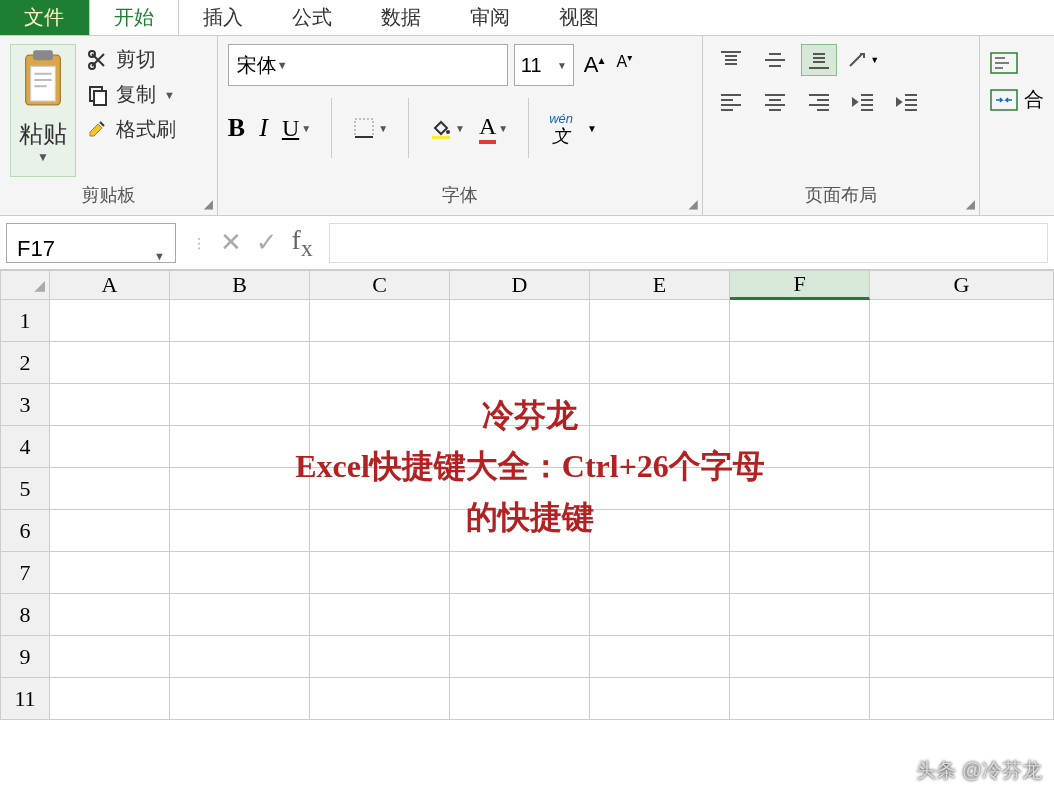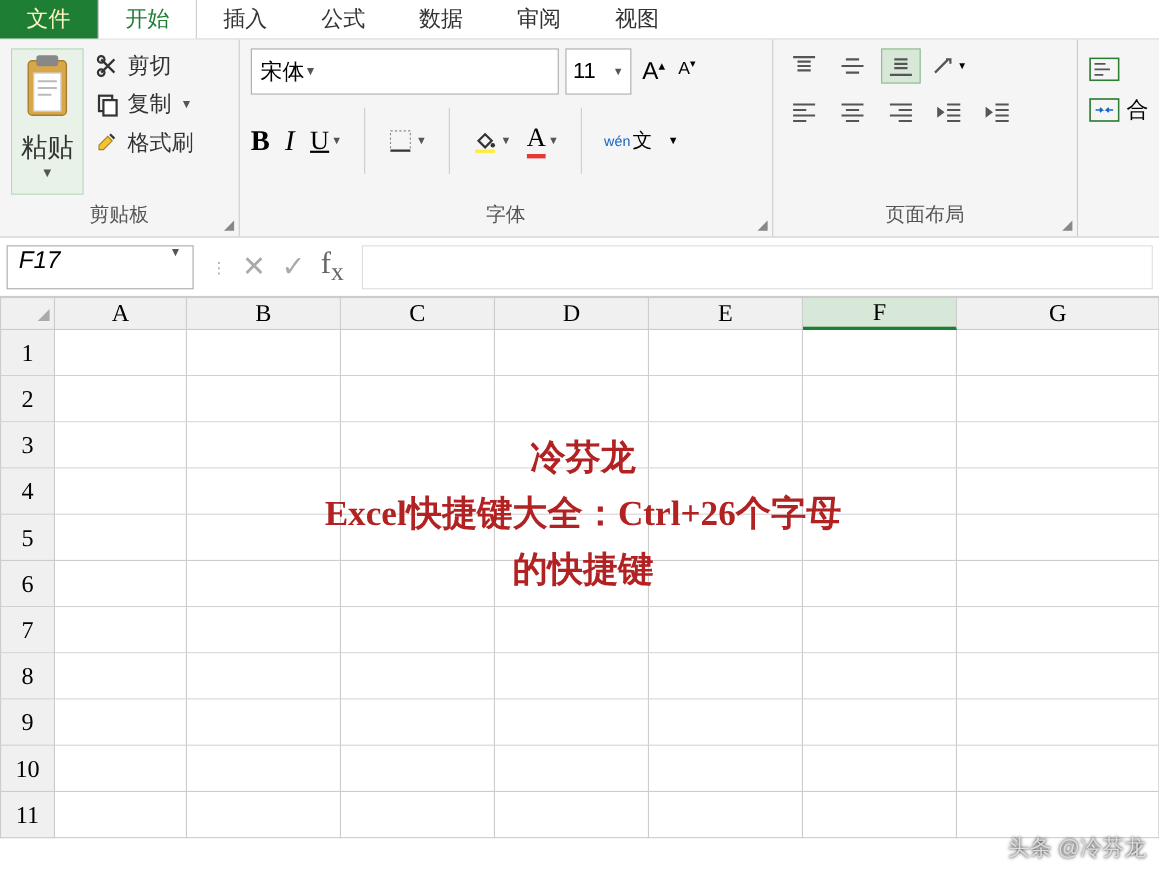--- a/index.html
+++ b/index.html
@@ -47,21 +47,21 @@
 .abtn { width: 36px; height: 32px; display: flex; align-items: center; justify-content: center; cursor: pointer; }
 .abtn.active { border: 1px solid #8bb98b; background: #d8e8d8; }
 .abtn svg { width: 24px; height: 20px; }
 
 
 .rgroup { display: flex; flex-direction: column; gap: 12px; padding-top: 8px; }
 .rbtn { display: flex; align-items: center; gap: 6px; font-size: 20px; cursor: pointer; }
 
 
 .formula-bar { display: flex; height: 54px; border-bottom: 1px solid #ccc; align-items: center; padding: 6px; gap: 6px; }
-.name-box { width: 170px; height: 40px; border: 1px solid #aaa; display: flex; align-items: flex-start; padding: 0 10px; font-size: 22px; justify-content: space-between; background: #fff; font-style: italic; }
+.name-box { width: 170px; height: 40px; border: 1px solid #aaa; display: flex; align-items: flex-end; padding: 0 10px; font-size: 22px; justify-content: space-between; background: #fff; }
 .fb-btns { display: flex; gap: 14px; padding: 0 10px; color: #aaa; align-items: center; }
 .fb-btn { font-size: 26px; cursor: pointer; }
 .fx { font-family: "Times New Roman"; font-size: 28px; color: #666; cursor: pointer; }
 .formula-input { flex: 1; height: 40px; border: 1px solid #ddd; background: #fff; }
 
 
 .grid { display: flex; flex-direction: column; }
 .col-headers { display: flex; height: 30px; }
 .corner { width: 50px; border: 1px solid #ccc; background: #f0f0f0; display:flex; align-items:center; justify-content:flex-end; padding-right:4px; color:#aaa; font-size:14px;}
 .ch { border: 1px solid #ccc; background: #f0f0f0; display: flex; align-items: center; justify-content: center; font-size: 22px; font-family: "Times New Roman"; border-left: none; }
@@ -173,21 +173,21 @@
               <circle cx="19" cy="16" r="2" fill="#333"></circle>
               <rect x="3" y="20" width="18" height="3" fill="#ffeb3b"></rect>
             </svg>
           <span class="dd">▼</span>
         </span>
         <span class="fbtn">
           <span style="font-family:'Times New Roman';font-size:24px;border-bottom:4px solid #e53935;">A</span>
           <span class="dd">▼</span>
         </span>
         <div class="sep"></div>
-        <span class="fbtn" style="flex-direction:row;line-height:1;">
+        <span class="fbtn" style="flex-direction:column;line-height:1;font-style:italic;">
           <span style="font-size:13px;color:#1565c0;">wén</span>
           <span style="font-size:18px;">文</span>
         </span>
         <span class="dd" style="font-size:10px;">▼</span>
       </div>
     </div>
     <div class="group-label">字体</div>
     <div class="group-expand">◢</div>
   </div>
 
@@ -385,30 +385,20 @@
         <div class="rh">9</div>
         <div class="cell" style="width: 120px;"></div>
         <div class="cell" style="width: 140px;"></div>
         <div class="cell" style="width: 140px;"></div>
         <div class="cell" style="width: 140px;"></div>
         <div class="cell" style="width: 140px;"></div>
         <div class="cell" style="width: 140px;"></div>
         <div class="cell" style="width: 184px;"></div>
       </div>
       <div class="row">
-        <div class="rh">10</div>
-        <div class="cell" style="width: 120px;"></div>
-        <div class="cell" style="width: 140px;"></div>
-        <div class="cell" style="width: 140px;"></div>
-        <div class="cell" style="width: 140px;"></div>
-        <div class="cell" style="width: 140px;"></div>
-        <div class="cell" style="width: 140px;"></div>
-        <div class="cell" style="width: 184px;"></div>
-      </div>
-      <div class="row">
         <div class="rh">11</div>
         <div class="cell" style="width: 120px;"></div>
         <div class="cell" style="width: 140px;"></div>
         <div class="cell" style="width: 140px;"></div>
         <div class="cell" style="width: 140px;"></div>
         <div class="cell" style="width: 140px;"></div>
         <div class="cell" style="width: 140px;"></div>
         <div class="cell" style="width: 184px;"></div>
       </div>
     </div>

